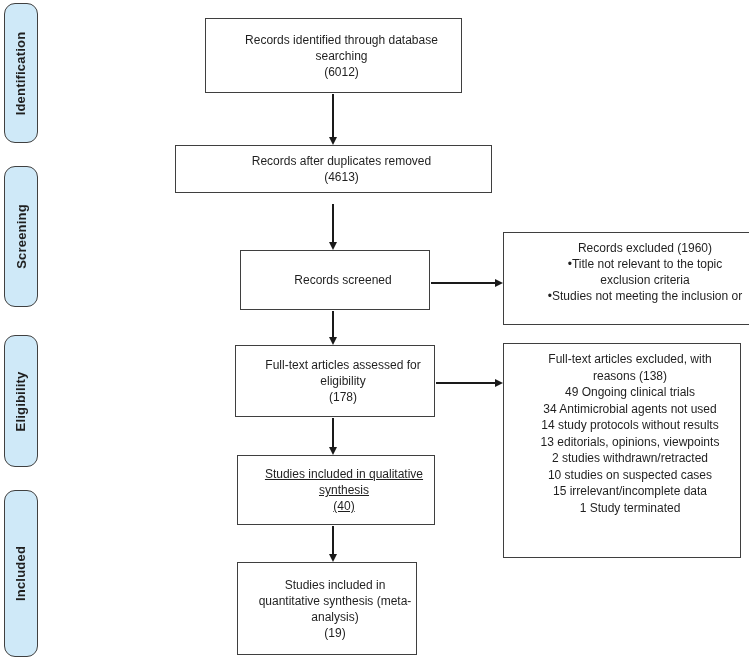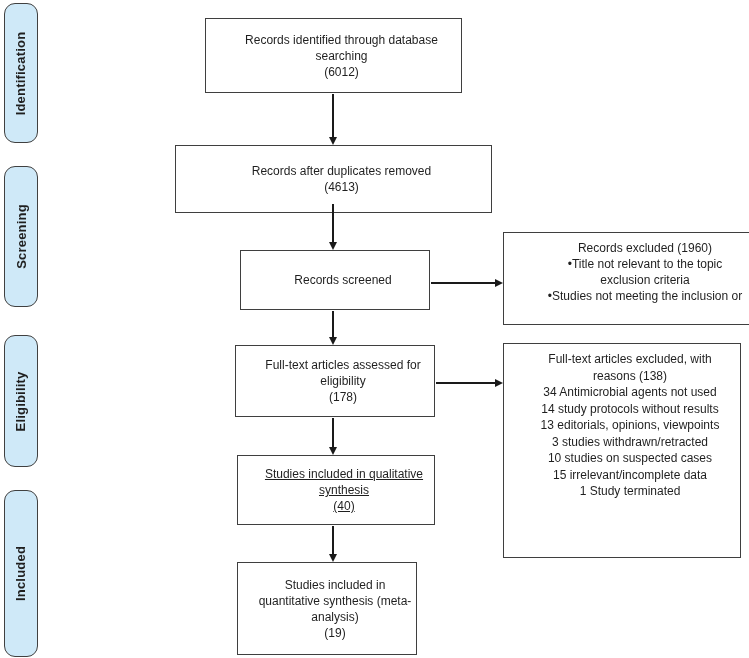--- a/index.html
+++ b/index.html
@@ -104,21 +104,21 @@
   <div class="stage" style="top:490px; height:167px;">
     <span>Included</span>
   </div>
 
   <div class="fbox" style="left:205px; top:18px; width:257px; height:75px;">
     <div>Records identified through database</div>
     <div>searching</div>
     <div>(6012)</div>
   </div>
 
-  <div class="fbox" style="left:175px; top:145px; width:317px; height:68px;">
+  <div class="fbox" style="left:175px; top:145px; width:317px; height:48px;">
     <div>Records after duplicates removed</div>
     <div>(4613)</div>
   </div>
 
   <div class="fbox" style="left:240px; top:250px; width:190px; height:60px;">
     <div>Records screened</div>
   </div>
 
   <div class="fbox top-align" style="left:503px; top:232px; width:268px; height:93px;">
     <div>Records excluded (1960)</div>
@@ -129,24 +129,25 @@
 
   <div class="fbox" style="left:235px; top:345px; width:200px; height:72px;">
     <div>Full-text articles assessed for</div>
     <div>eligibility</div>
     <div>(178)</div>
   </div>
 
   <div class="fbox top-align" style="left:503px; top:343px; width:238px; height:215px; line-height:16.5px;">
     <div>Full-text articles excluded, with</div>
     <div>reasons (138)</div>
+    <div>49 Ongoing clinical trials</div>
     <div>34 Antimicrobial agents not used</div>
     <div>14 study protocols without results</div>
     <div>13 editorials, opinions, viewpoints</div>
-    <div>3 studies withdrawn/retracted</div>
+    <div>2 studies withdrawn/retracted</div>
     <div>10 studies on suspected cases</div>
     <div>15 irrelevant/incomplete data</div>
     <div>1 Study terminated</div>
   </div>
 
   <div class="fbox" style="left:237px; top:455px; width:198px; height:70px;text-decoration:underline;">
     <div>Studies included in qualitative</div>
     <div>synthesis</div>
     <div>(40)</div>
   </div>

